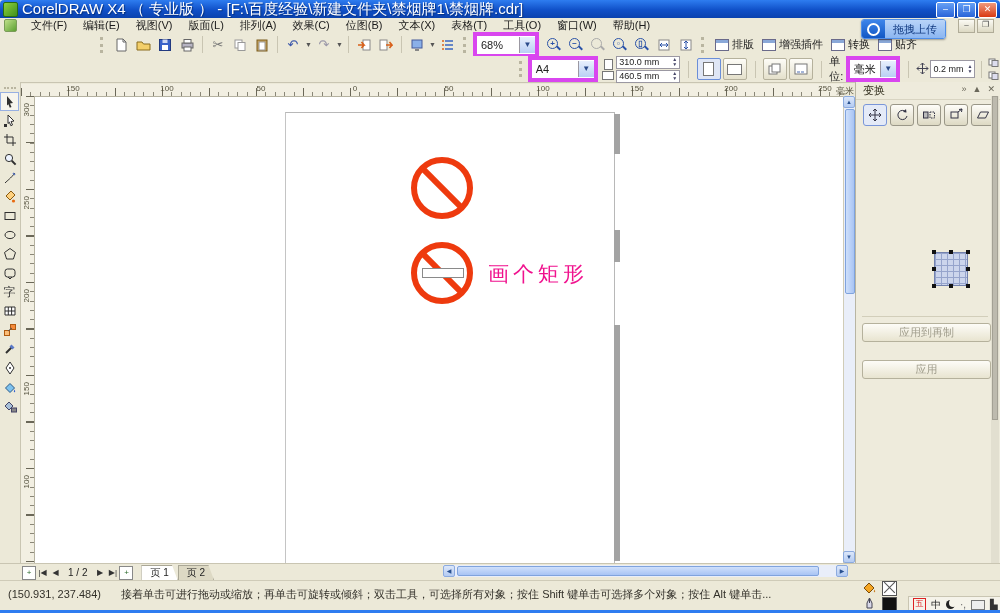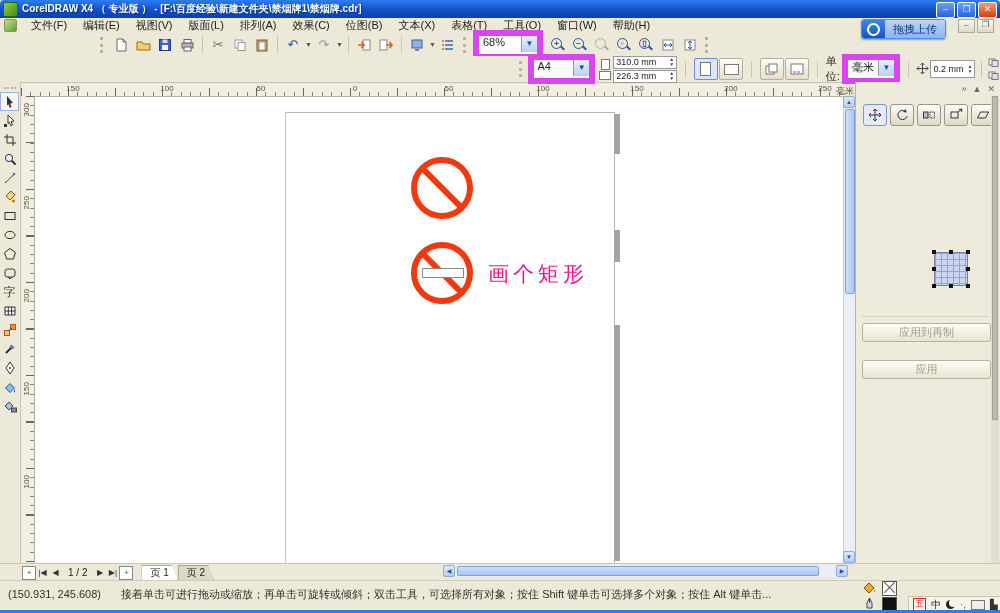--- a/index.html
+++ b/index.html
@@ -5,21 +5,21 @@
   html,body{margin:0;padding:0;background:#555;}
   .app{position:relative;width:1000px;height:613px;overflow:hidden;background:#ece9d8;
        font-family:"Liberation Sans",sans-serif;font-size:11px;color:#222;}
   .abs{position:absolute;}
   
   .titlebar{position:absolute;left:0;top:0;width:1000px;height:18px;
     background:linear-gradient(180deg,#2e7df0 0%,#1050c8 55%,#0a42ae 100%);
     display:flex;align-items:center;border-radius:4px 4px 0 0;}
   .titlebar .appico{width:13px;height:13px;margin:0 4px 0 3px;border-radius:2px;
     background:linear-gradient(135deg,#8fd13e,#3f8f1d);border:1px solid #2a6b10;}
-  .titletxt{color:#fff;font-weight:bold;font-size:10px;text-shadow:1px 1px 1px #05307e;white-space:nowrap;}
+  .titletxt{color:#fff;font-weight:normal;font-size:15px;text-shadow:1px 1px 1px #05307e;white-space:nowrap;}
   .winbtns{position:absolute;right:3px;top:2px;display:flex;gap:2px;}
   .xpb{width:17px;height:14px;border-radius:2px;border:1px solid #fff;
     background:linear-gradient(180deg,#67a1f5,#2a64d8);color:#fff;font-size:9px;line-height:12px;text-align:center;}
   .xpb.close{background:linear-gradient(180deg,#f09a7c,#d93a12);}
   
   .menubar{position:absolute;left:0;top:18px;width:1000px;height:15px;background:#ece9d8;
     border-bottom:1px solid #dcd8c4;display:flex;align-items:center;}
   .menubar .docico{width:11px;height:11px;margin:0 6px 0 4px;border:1px solid #7a9c58;border-radius:2px;
     background:linear-gradient(135deg,#bfe08a,#5ca032);}
   .mitem{padding:12px 8px;font-size:11px;color:#1a1a1a;white-space:nowrap;}
@@ -37,21 +37,21 @@
   .toolbar{position:absolute;left:0;top:33px;width:1000px;height:23px;background:#ece9d8;
     border-bottom:1px solid #d8d4c0;display:flex;align-items:center;}
   .propbar{position:absolute;left:0;top:56px;width:1000px;height:26px;background:#ece9d8;
     border-bottom:1px solid #c9c5b2;display:flex;align-items:center;}
   .grip{width:3px;height:16px;margin:0 4px;border-left:3px dotted #b9b5a0;}
   .vsep{width:1px;height:17px;background:#c9c5b2;margin:0 4px;}
   .tbtn{width:22px;height:20px;display:flex;align-items:center;justify-content:center;flex:none;}
   .tbtn svg{display:block;}
   .caret{width:9px;height:20px;display:flex;align-items:center;justify-content:center;color:#555;font-size:7px;}
   .glyph{font-size:13px;color:#3a56aa;line-height:1;}
-  .combo{height:18px;background:#fff;border:6px solid #d946ef;display:flex;align-items:flex-start;font-size:11px;}
+  .combo{height:18px;background:#fff;border:4px solid #d946ef;display:flex;align-items:center;font-size:11px;}
   .combo .cval{flex:1;padding:0 4px;white-space:nowrap;overflow:hidden;}
   .combo .cdrop{width:15px;height:16px;margin:0;background:linear-gradient(180deg,#e8f0fd,#b9cff4);
     border-left:1px solid #9b98a2;color:#2a4a8a;font-size:8px;text-align:center;line-height:16px;}
   .lblbtn{display:flex;align-items:center;gap:3px;height:20px;padding:0 4px;font-size:11px;color:#222;flex:none;}
   .winic{width:12px;height:10px;border:1px solid #6a6a8a;background:#fff;position:relative;}
   .winic::before{content:'';position:absolute;left:0;top:0;right:0;height:3px;background:#8aa8d8;}
   .mag{position:relative;width:18px;height:18px;}
   .mag .lens{position:absolute;left:2px;top:2px;width:9px;height:9px;border:1.5px solid #2a52a8;border-radius:50%;
     font-size:8px;line-height:9px;text-align:center;color:#2a52a8;font-weight:bold;}
   .mag .tail{position:absolute;left:11px;top:11px;width:5px;height:2px;background:#2a52a8;transform:rotate(45deg);}
@@ -322,20 +322,38 @@
           <path d="M3 7 h8 M3 7 l2-2 M3 7 l2 2 M11 7 l-2-2 M11 7 l-2 2" stroke="#2a52a8" fill="none"></path>
         </svg>
       </span>
     <span class="tbtn">
         <svg width="14" height="14">
           <rect x="2" y="2" width="10" height="10" fill="#fff" stroke="#888"></rect>
           <path d="M7 3 v8 M7 3 l-2 2 M7 3 l2 2 M7 11 l-2-2 M7 11 l2-2" stroke="#2a52a8" fill="none"></path>
         </svg>
       </span>
     <span class="grip"></span>
+    <span style="display:flex">
+        <span class="lblbtn">
+          <span class="winic"></span>
+          <span>排版</span>
+        </span>
+        <span class="lblbtn">
+          <span class="winic"></span>
+          <span>增强插件</span>
+        </span>
+        <span class="lblbtn">
+          <span class="winic"></span>
+          <span>转换</span>
+        </span>
+        <span class="lblbtn">
+          <span class="winic"></span>
+          <span>贴齐</span>
+        </span>
+      </span>
   </div>
 
   <div class="propbar">
     <span style="width:515px;flex:none"></span>
     <span class="grip"></span>
     <span class="combo" style="width:110px">
       <span class="cval">A4</span>
         <span class="cdrop">▼</span>
     </span>
     <span style="width:8px"></span>
@@ -345,21 +363,21 @@
     </span>
     <span style="display:flex;flex-direction:column;gap:1px">
       <span class="spinbox" style="width:62px">
         <span class="sval">310.0 mm</span>
           <span class="spin">
             <span>▲</span>
             <span>▼</span>
           </span>
       </span>
       <span class="spinbox" style="width:62px">
-        <span class="sval">226.3 mm</span>
+        <span class="sval">460.5 mm</span>
           <span class="spin">
             <span>▲</span>
             <span>▼</span>
           </span>
       </span>
     </span>
     <span class="vsep" style="margin:0 8px"></span>
     <span class="sqbtn active">
         <span class="pagico"></span>
       </span>
@@ -539,20 +557,23 @@
     <div class="note" style="left:453px;top:163px">画个矩形</div>
   </div>
 
   <div class="vscroll">
     <span class="sbtn" style="left:-1px;top:0">▲</span>
     <span class="vthumb"></span>
     <span class="sbtn" style="left:-1px;bottom:0">▼</span>
   </div>
 
   <div class="docker">
+    <div class="dkhead">
+        <span>变换</span>
+      </div>
     <div class="dkhbtns">
       <span>»</span>
       <span>▲</span>
       <span>✕</span>
     </div>
     <div class="dkbtnrow">
       <span class="dkb active">
           <svg width="14" height="14">
             <path d="M7 1 v12 M1 7 h12 M7 1 l-2 2 M7 1 l2 2 M7 13 l-2 -2 M7 13 l2 -2 M1 7 l2 -2 M1 7 l2 2 M13 7 l-2 -2 M13 7 l-2 2" stroke="#334" fill="none"></path>
           </svg>
@@ -619,21 +640,21 @@
   </div>
 
   <div class="hscroll">
     <span class="sbtn" style="left:0;top:0">◀</span>
     <span class="hthumb"></span>
     <span class="sbtn" style="right:0;top:0">▶</span>
   </div>
 
   <div class="statusbar">
     <div class="stattext">
-      <span>(150.931, 245.608)</span>
+      <span>(150.931, 237.484)</span>
       <span style="display:inline-block;width:14px"></span>
       <span>接着单击可进行拖动或缩放；再单击可旋转或倾斜；双击工具，可选择所有对象；按住 Shift 键单击可选择多个对象；按住 Alt 键单击...</span>
     </div>
   </div>
   <div class="abs" style="left:862px;top:581px;display:flex;gap:5px;align-items:center">
     <span><svg width="15" height="13">
           <path d="M2 7 L7 2 L12 7 L7 12 Z" fill="#f5a623" stroke="#7a4a08"></path>
           <path d="M12.5 8.5 q1.5 2 0 3 q-1.5 -1 0 -3" fill="#c8791a"></path>
         </svg></span>
     <span class="indbox nofill"></span>

